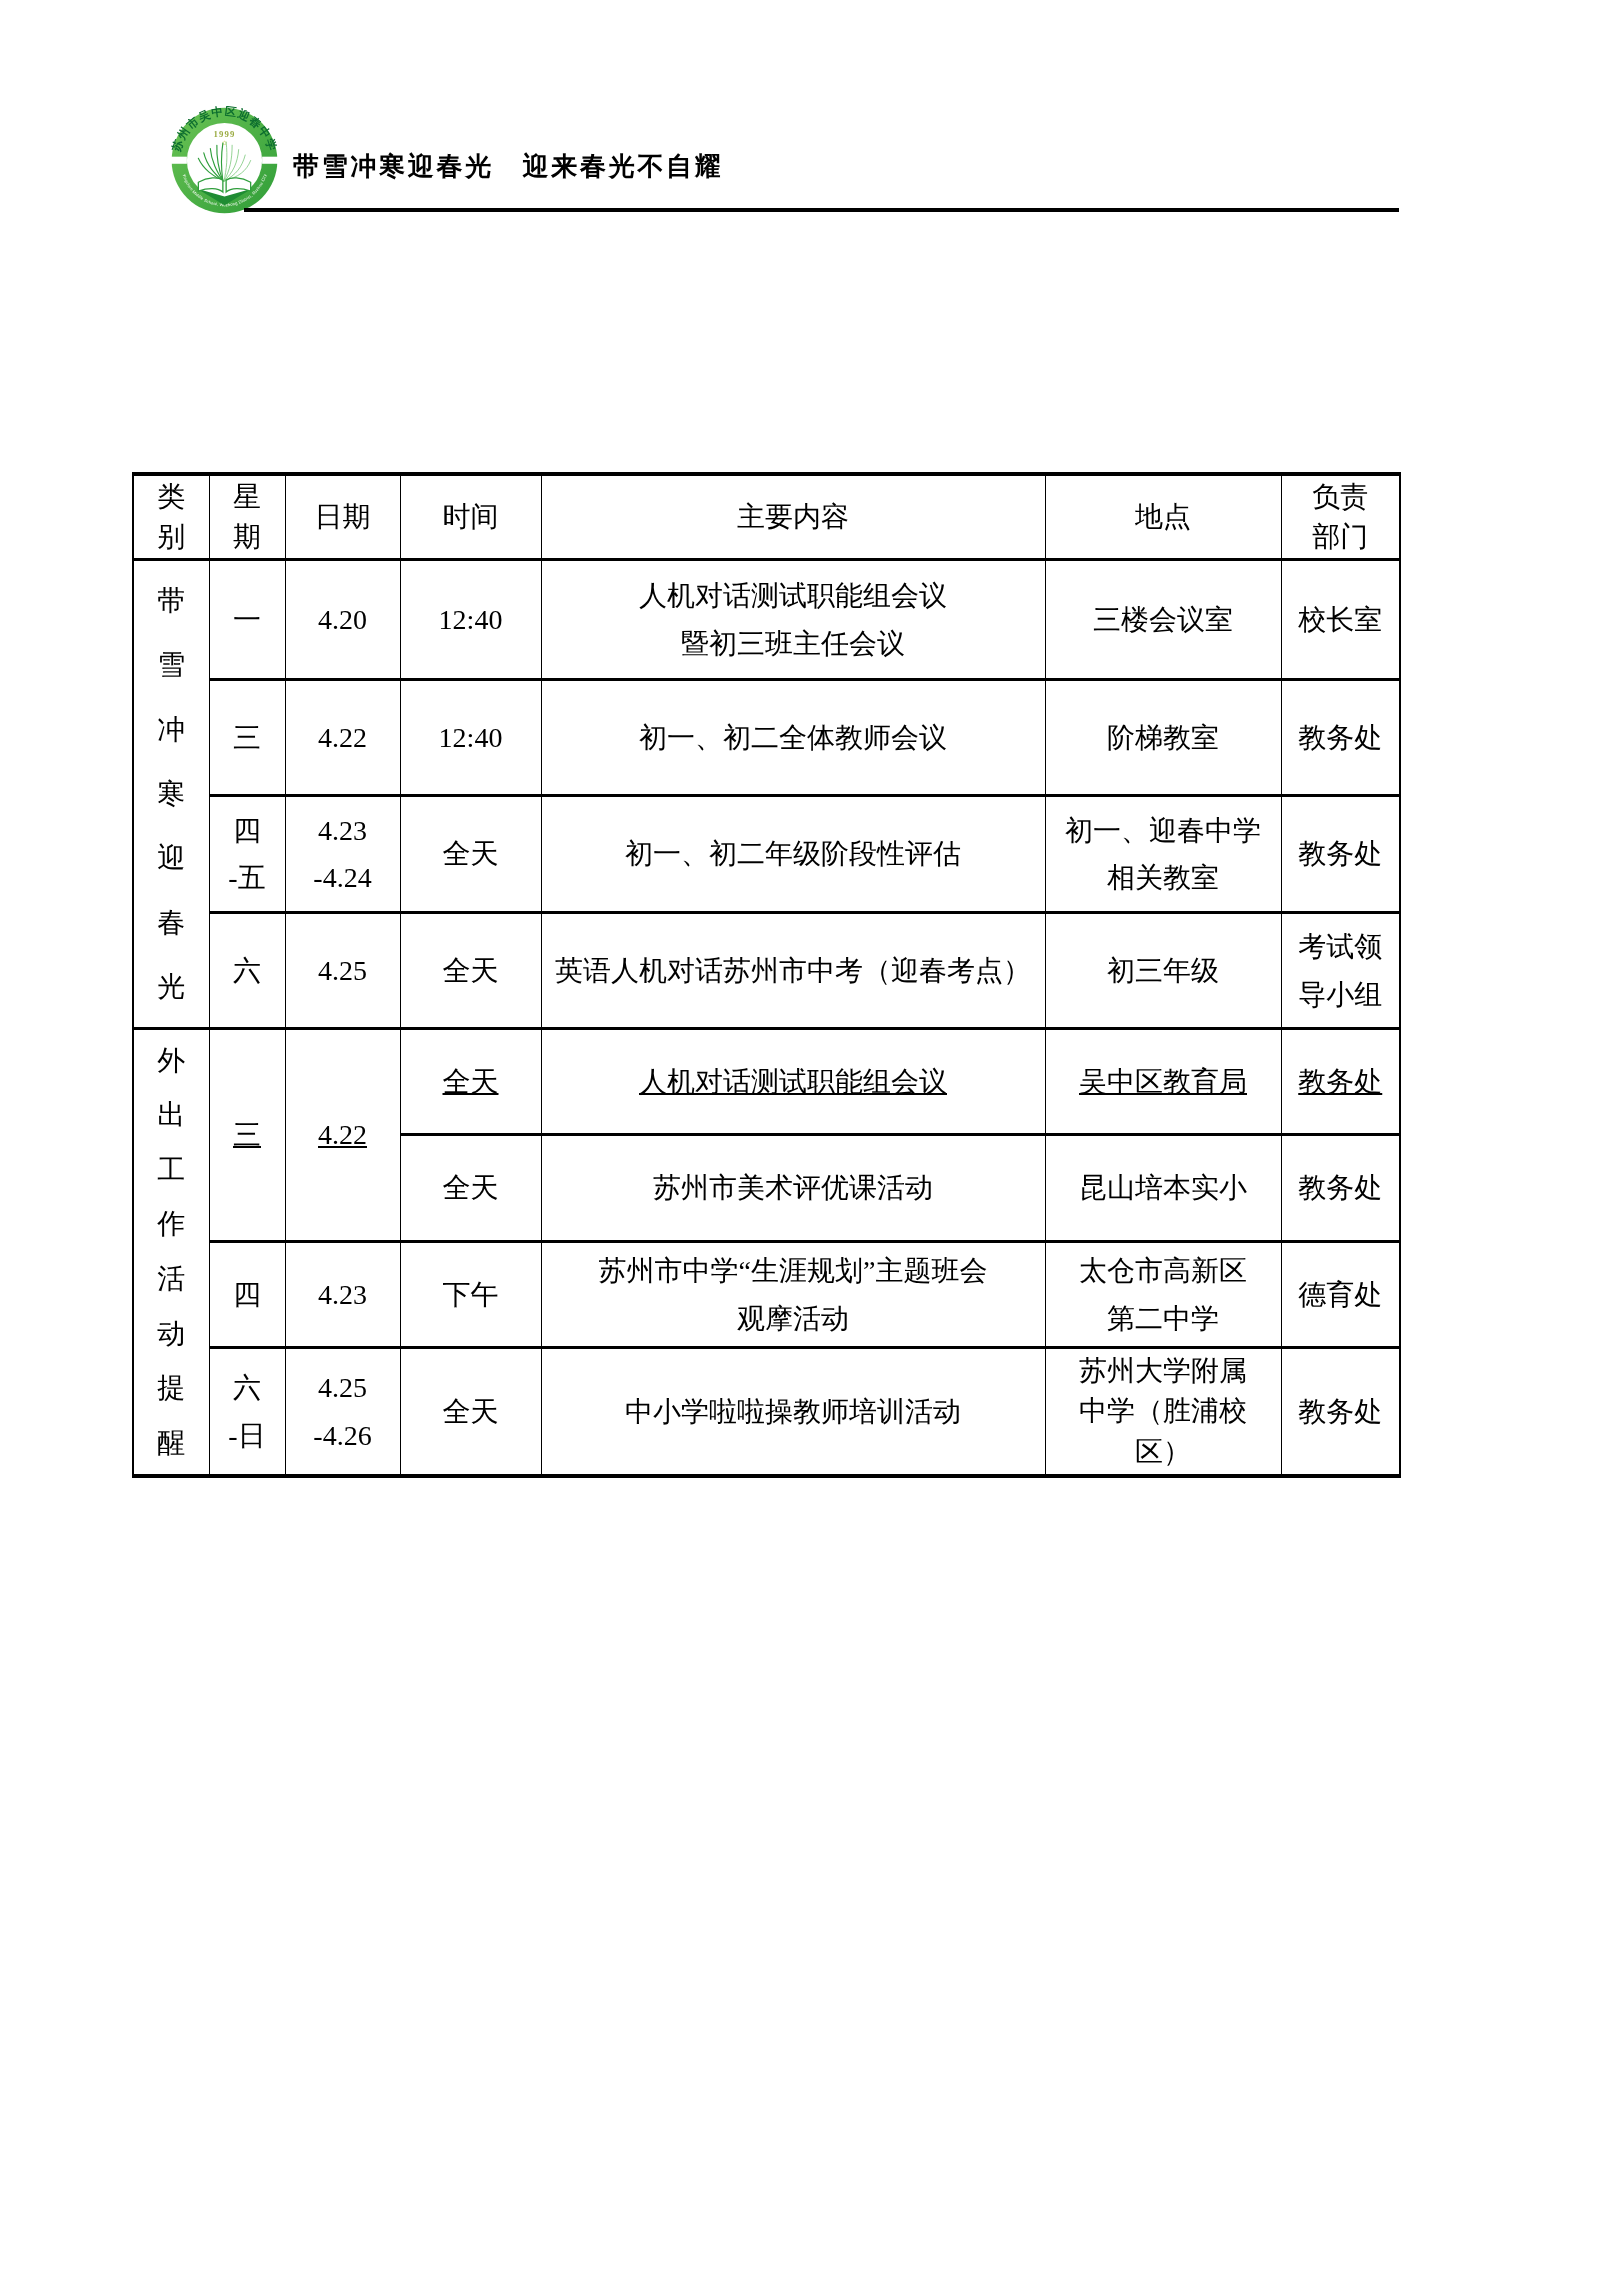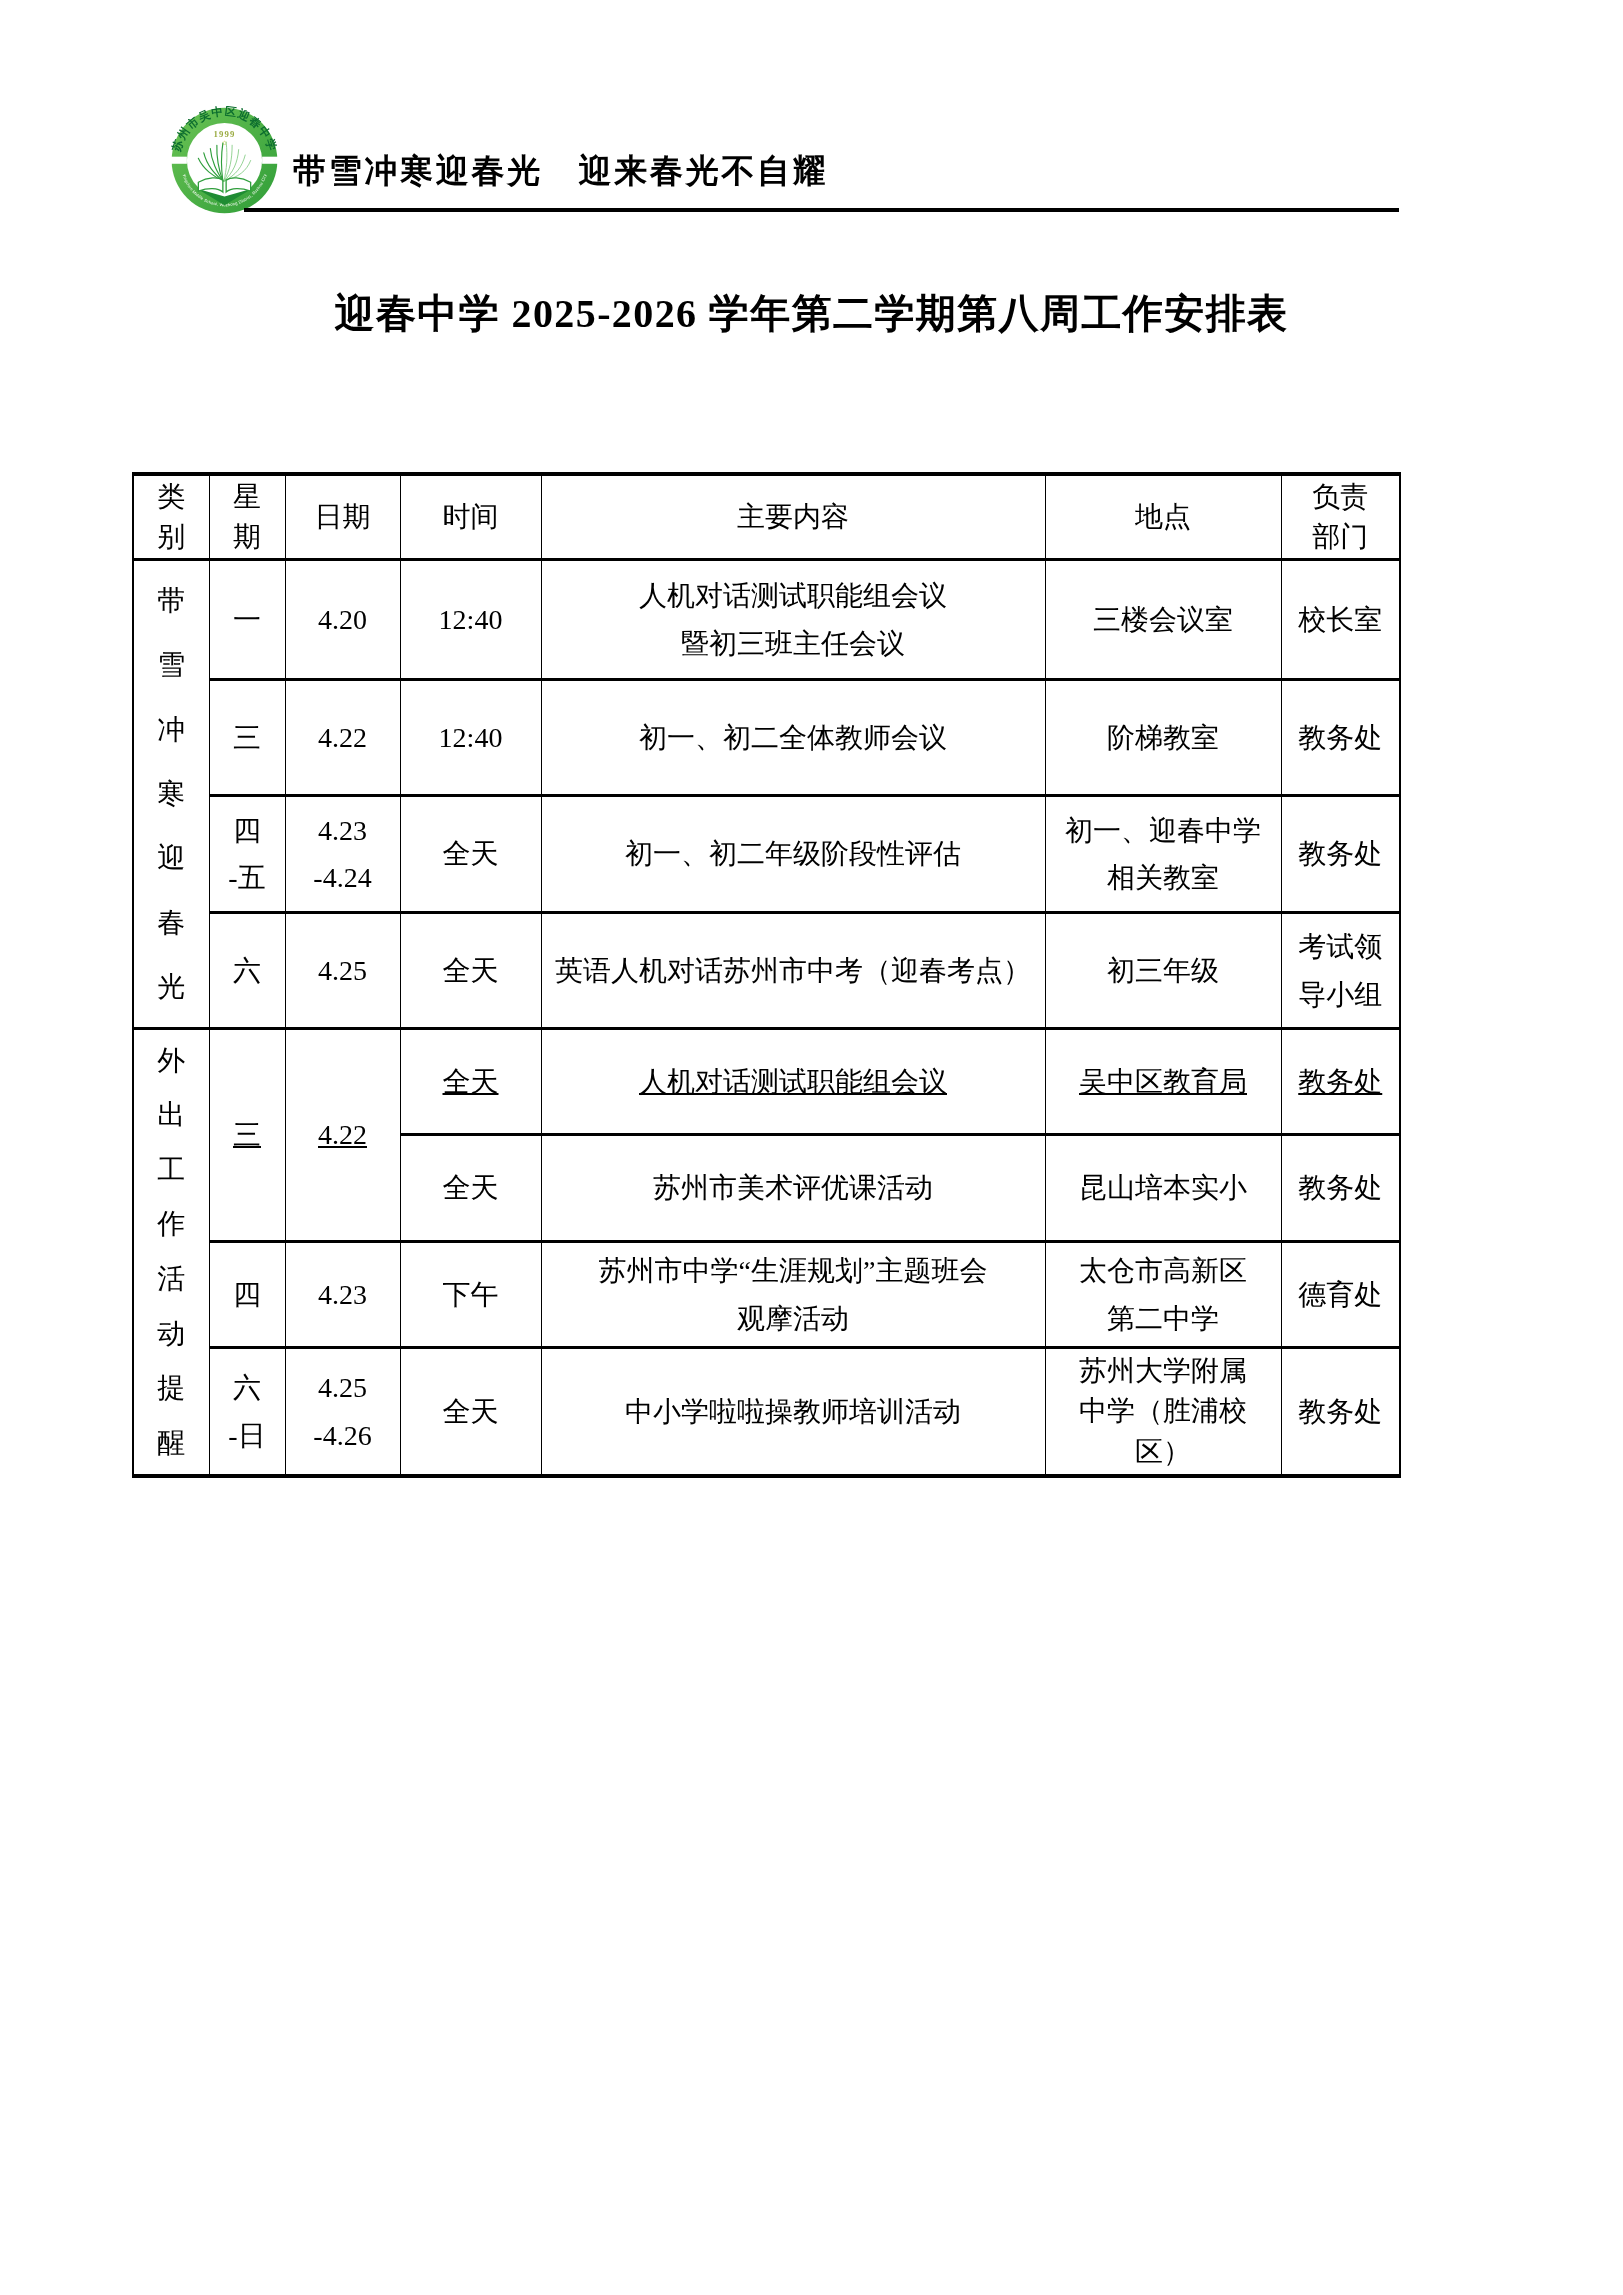--- a/index.html
+++ b/index.html
@@ -5,21 +5,21 @@
   html,body { margin:0; padding:0; background:#ffffff; }
   .page {
     position:relative; width:1623px; height:2295px; background:#ffffff;
     font-family:"Liberation Serif","DejaVu Serif",serif; color:#000; overflow:hidden;
   }
 
   
   .logo { position:absolute; left:170px; top:106px; width:109px; height:109px; }
   .motto {
     position:absolute; left:293px; top:149px;
-    font-size:33px; font-weight:bold; letter-spacing:2.7px; white-space:pre;
+    font-size:26px; font-weight:bold; letter-spacing:2.7px; white-space:pre;
   }
   .rule { position:absolute; left:244px; top:208px; width:1155px; height:4.1px; background:#000; }
 
   .title {
     position:absolute; left:0; top:292px; width:1623px; text-align:center;
     font-size:40px; font-weight:bold; letter-spacing:1.4px; line-height:1.1;
   }
   .subtitle {
     position:absolute; left:0; top:370px; width:1623px; text-align:center;
     font-size:32px; font-weight:bold; letter-spacing:0.7px;
@@ -96,21 +96,20 @@
     <g>
       <path d="M50,152 L100,182 L150,152 L100,166 Z" fill="#1f8c33"></path>
       <path d="M52,140 C70,130 88,130 97,136 L97,158 C88,150 70,150 52,156 Z" fill="#ffffff" stroke="#2f9e3c" stroke-width="2.4"></path>
       <path d="M148,140 C130,130 112,130 103,136 L103,158 C112,150 130,150 148,156 Z" fill="#ffffff" stroke="#2f9e3c" stroke-width="2.4"></path>
     </g>
   </svg>
 
   <div class="motto">带雪冲寒迎春光　迎来春光不自耀</div>
   <div class="rule"></div>
 
-  <div class="title">迎春中学 2025-2026 学年第二学期第八周工作安排表</div>
 
   <table class="sched">
     <colgroup>
       <col style="width:76px">
         <col style="width:76px">
         <col style="width:115px">
       <col style="width:141px">
         <col style="width:504px">
         <col style="width:236px">
         <col style="width:119px">

